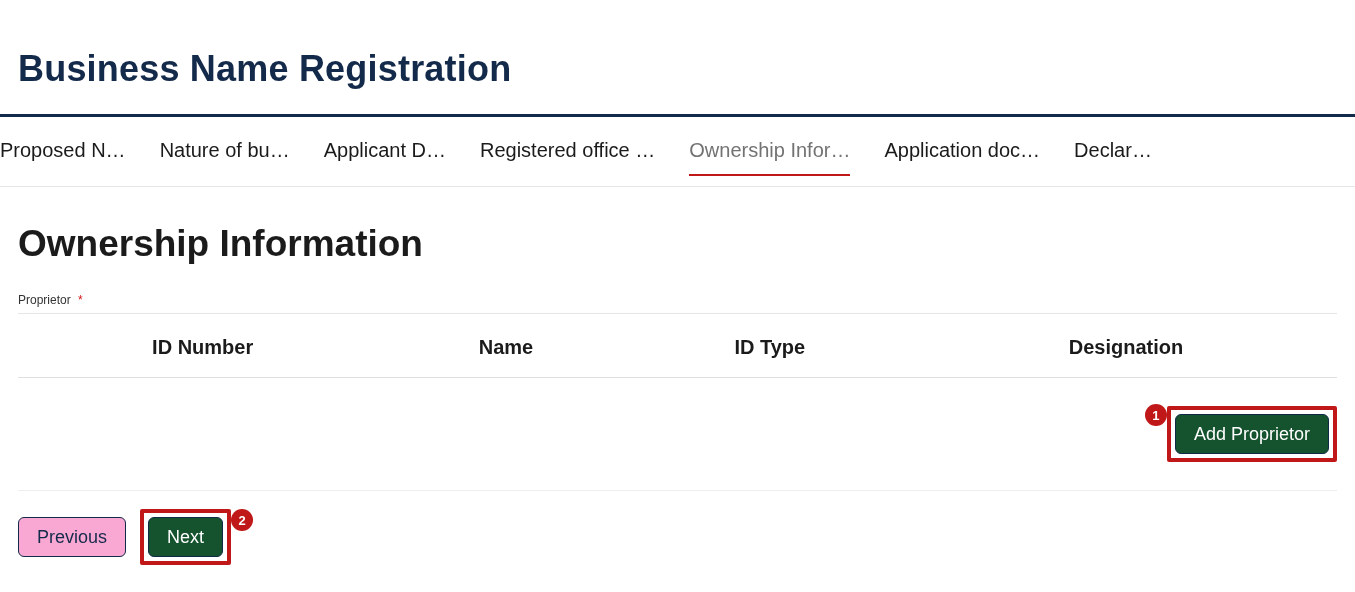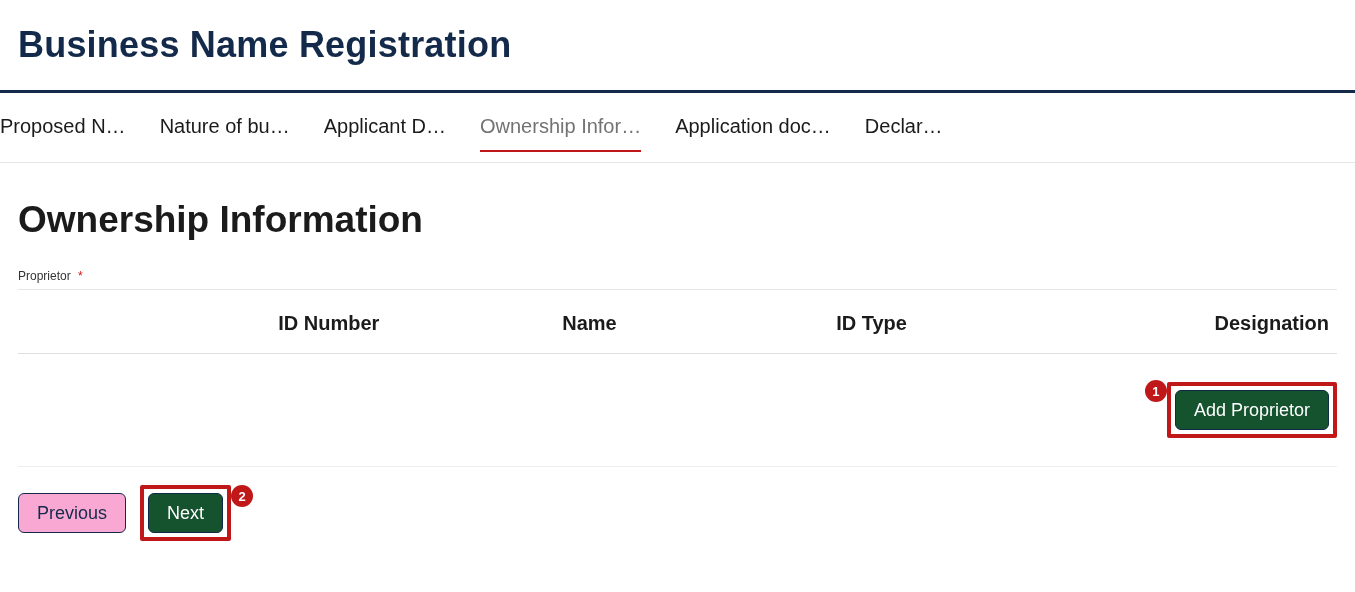--- a/index.html
+++ b/index.html
@@ -1,17 +1,17 @@
 <!DOCTYPE html>
 <html><head>
 <meta charset="utf-8">
 <style>
   * { box-sizing: border-box; }
   html, body { margin:0; padding:0; font-family: "Segoe UI", Arial, sans-serif; background:#fff; color:#1b2a44; width:1355px; }
-  .page { padding:18px; }
+  .page { padding:18px;margin-top:24px; }
   .page-title {
     font-size:36px; font-weight:700; color:#142a4a; margin:6px 0 24px 0; letter-spacing:.2px;
   }
   .rule { border:0; border-top:3px solid #142a4a; margin:0 -18px 0 -18px; }
   .tabs {
     display:flex; gap:34px; padding:18px 0 10px 5px; border-bottom:1px solid #e6e6e6;
     margin:0 -18px; padding-left:0; padding-right:0;
     position:relative;
   }
   .tab {
@@ -23,21 +23,21 @@
     content:""; position:absolute; left:0; right:0; bottom:-1px; height:3px; background:#c01818;
   }
   .section-title { font-size:37px; font-weight:700; color:#1b1b1b; margin:36px 0 28px 0; }
   .field-label { font-size:12px; color:#333; margin-bottom:6px; }
   .required { color:#d11212; margin-left:4px; }
   .subrule { border:0; border-top:1px solid #e6e6e6; margin:6px 0 0 0; }
   table.proprietor {
     width:100%; border-collapse:collapse; margin-top:4px;
   }
   table.proprietor th {
-    text-align:right; font-size:20px; font-weight:700; color:#1b1b1b; padding:18px 8px 18px 8px;
+    text-align:center; font-size:20px; font-weight:700; color:#1b1b1b; padding:18px 8px 18px 8px;
     border-bottom:1px solid #e0e0e0;
   }
   .table-footer { border-top:1px solid #f0f0f0; height:2px; }
   .add-row { display:flex; justify-content:flex-end; padding:26px 0 28px 0; border-bottom:1px solid #eee; position:relative; }
   .callout-box { border:4px solid #c01818; padding:4px; display:inline-block; border-radius:2px; position:relative; }
   .callout-badge {
     position:absolute; width:22px; height:22px; background:#c01818; color:#fff; border-radius:50%;
     font-size:13px; font-weight:600; display:flex; align-items:center; justify-content:center;
     top:-6px; left:-26px;
   }
@@ -56,20 +56,21 @@
 
 <div class="page">
 
   <h1 class="page-title">Business Name Registration</h1>
   <hr class="rule">
 
   <div class="tabs">
     <div class="tab">Proposed N…</div>
     <div class="tab">Nature of bu…</div>
     <div class="tab">Applicant D…</div>
+    <div class="tab">Registered office …</div>
     <div class="tab active">Ownership Infor…</div>
     <div class="tab">Application doc…</div>
     <div class="tab">Declar…</div>
   </div>
 
   <h2 class="section-title">Ownership Information</h2>
 
   <div class="field-label">
     <span>Proprietor</span>
     <span class="required">*</span>

